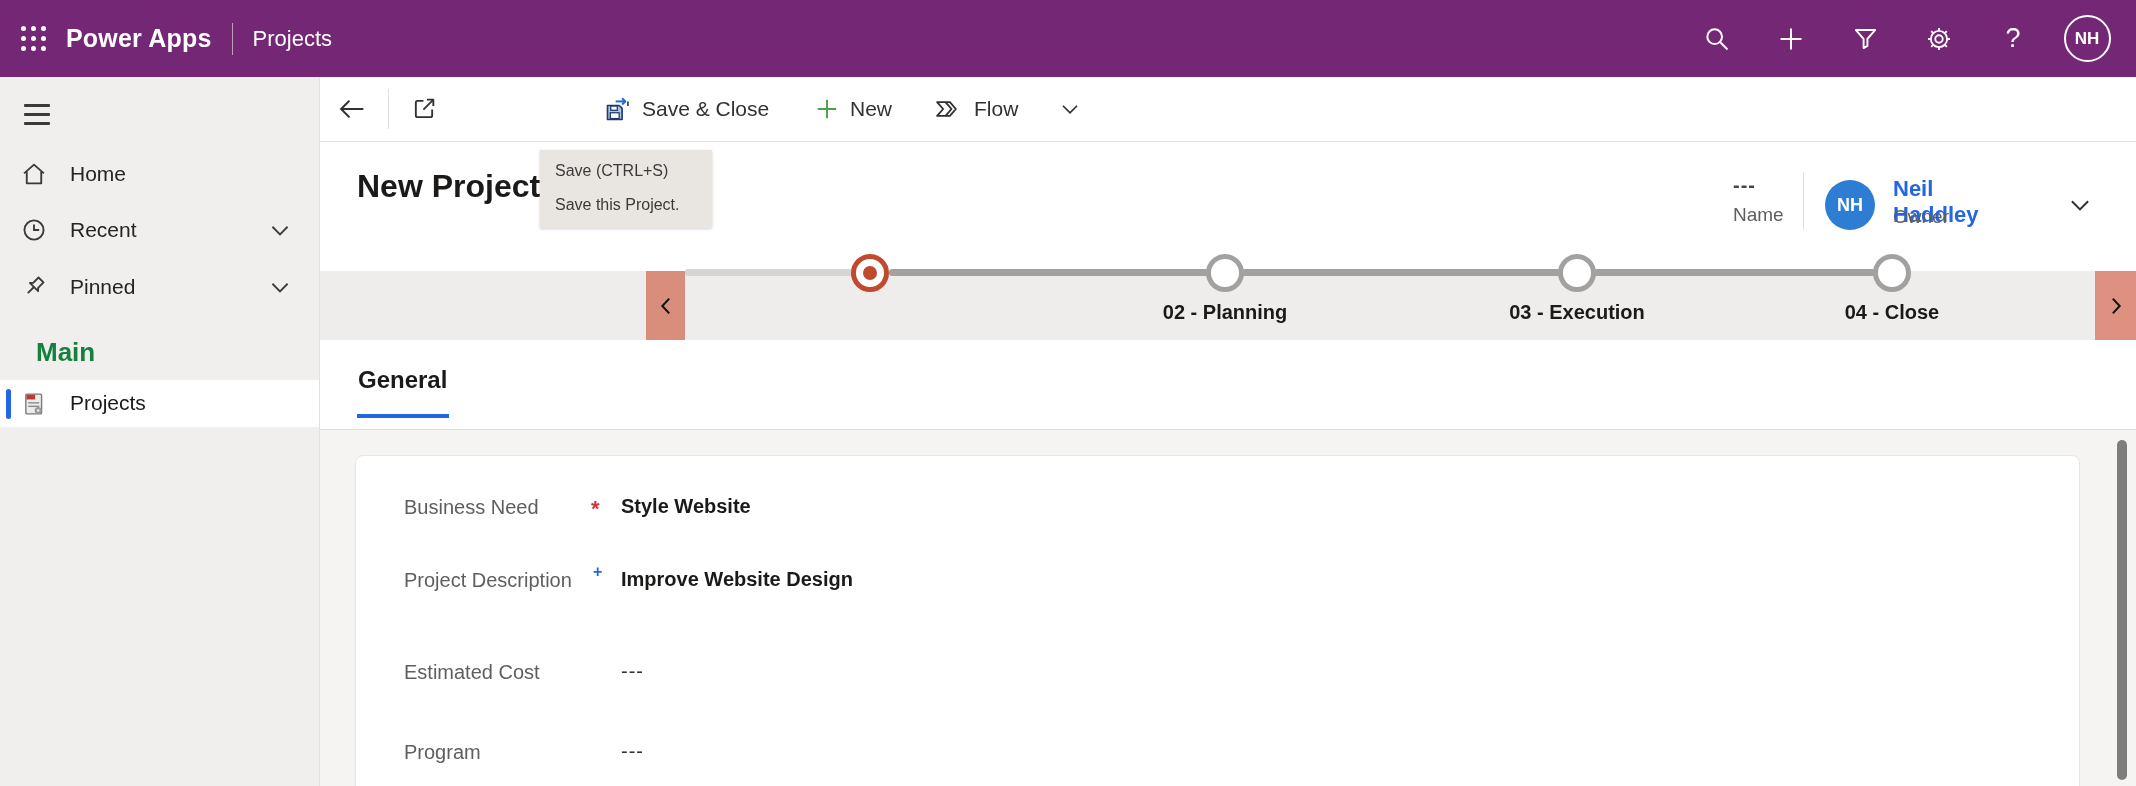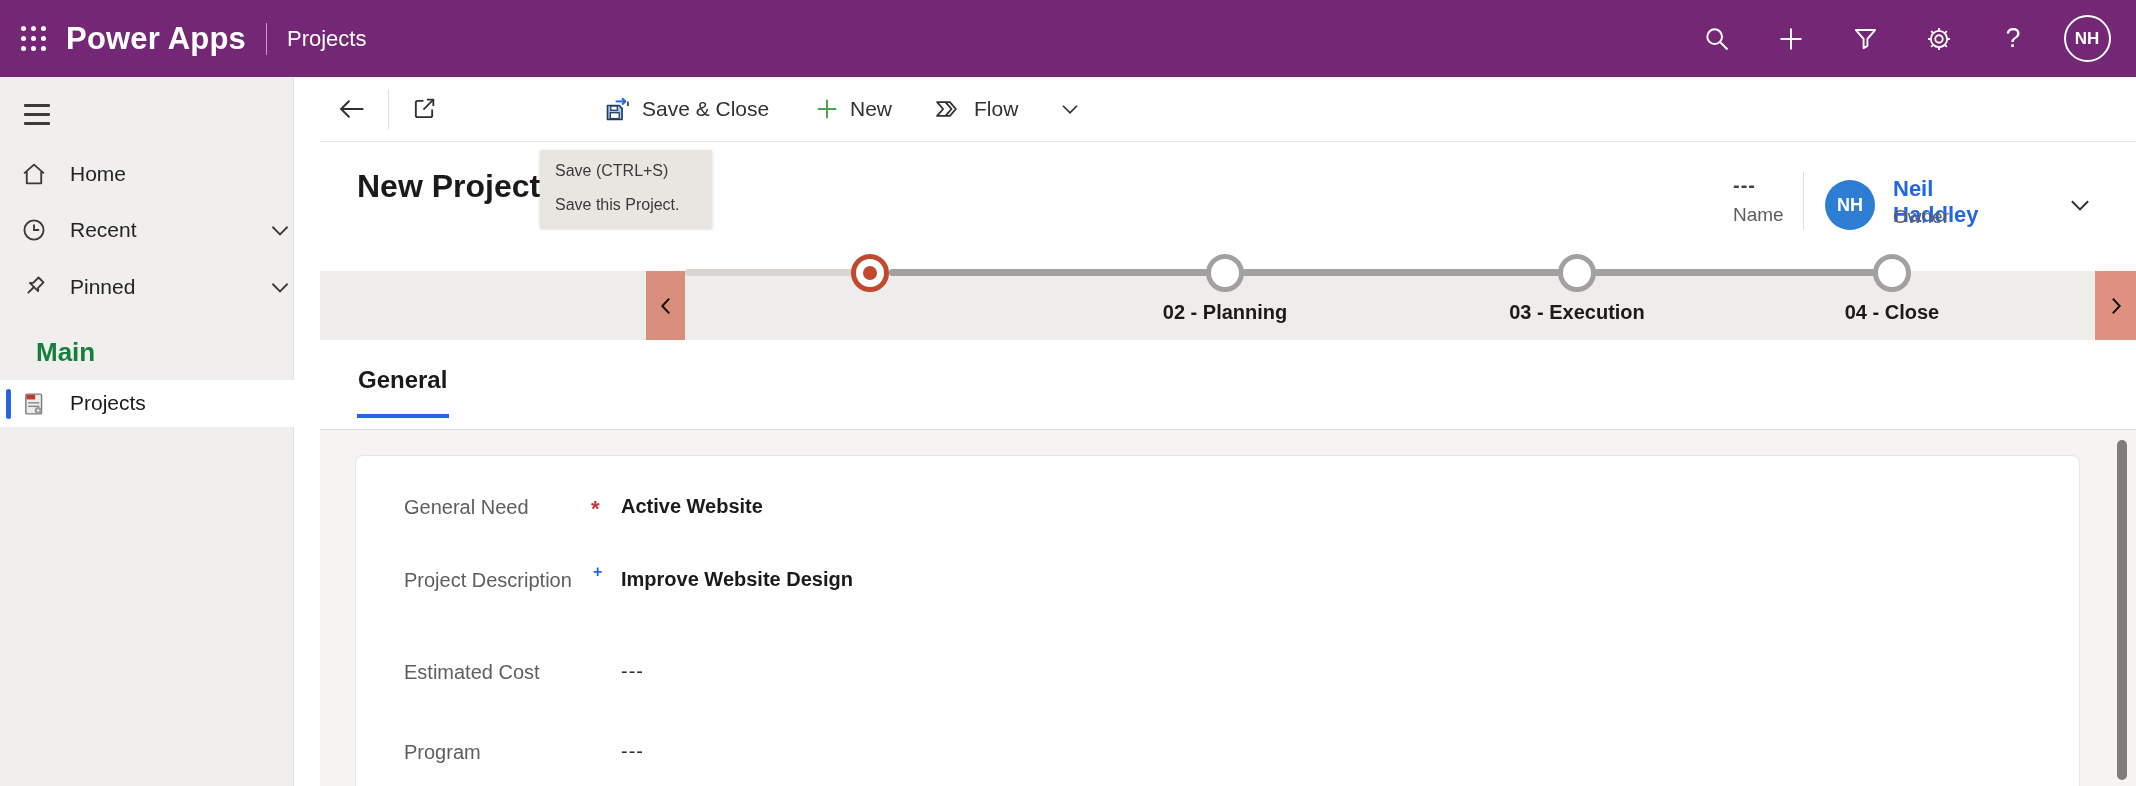--- a/index.html
+++ b/index.html
@@ -5,30 +5,30 @@
   html,body { margin:0; padding:0; background:#fff; }
   body { font-family:"Liberation Sans", sans-serif; }
   .page { position:relative; width:2136px; height:786px; overflow:hidden; background:#fff; }
   svg { display:block; }
 
   
   .topbar { position:absolute; left:0; top:0; width:2136px; height:77px; background:#742774; display:flex; align-items:center; color:#fff; z-index:5; }
   .waffle { width:66px; height:77px; display:flex; align-items:center; justify-content:center; cursor:pointer; }
   .waffle-grid { display:grid; grid-template-columns:repeat(3,5px); grid-gap:5px; }
   .waffle-grid i { width:5px; height:5px; border-radius:50%; background:#fff; }
-  .product { font-size:31px; font-weight:700; letter-spacing:.2px; }
+  .product { font-size:25px; font-weight:700; letter-spacing:.2px; }
   .tb-divider { width:1px; height:32px; background:rgba(255,255,255,.55); margin:0 20px; }
   .crumb { font-size:22px; font-weight:400; }
   .topbar-right { margin-left:auto; display:flex; align-items:center; padding-right:12px; }
   .tb-btn { width:74px; height:77px; display:flex; align-items:center; justify-content:center; cursor:pointer; }
   .tb-q { font-size:27px; font-weight:400; }
   .tb-avatar { width:47px; height:47px; border:2px solid #fff; border-radius:50%; display:flex; align-items:center; justify-content:center; font-size:17px; font-weight:600; box-sizing:border-box; }
 
   
-  .sidebar { position:absolute; left:0; top:77px; width:294px; height:709px; background:#f0efed; border-right:1px solid #e3e1df; box-sizing:border-box; z-index:4; }
+  .sidebar { position:absolute; left:0; top:77px; width:320px; height:709px; background:#f0efed; border-right:1px solid #e3e1df; box-sizing:border-box; z-index:4; }
   .hamburger { position:absolute; left:24px; top:27px; width:40px; height:30px; cursor:pointer; }
   .hamburger i { display:block; width:26px; height:3px; background:#3b3a39; margin-bottom:6px; border-radius:1px; }
   .nav-item { position:absolute; left:0; width:319px; height:44px; display:flex; align-items:center; cursor:pointer; }
   .nav-icon { position:absolute; left:20px; width:28px; height:28px; }
   .nav-label { position:absolute; left:70px; font-size:21px; color:#242424; }
   .nav-chevron { position:absolute; right:26px; width:26px; height:26px; }
   .section-label { position:absolute; left:36px; top:260px; font-size:26px; font-weight:700; color:#15803d; }
   .selected-row { position:absolute; left:0; top:303px; width:319px; height:47px; background:#fff; cursor:pointer; }
   .selected-bar { position:absolute; left:6px; top:9px; width:5px; height:30px; border-radius:3px; background:#2266E3; }
   .entity-icon { position:absolute; left:20px; top:10px; width:28px; height:28px; }
@@ -312,23 +312,23 @@
 
   <div class="tabrow">
     <div class="tab">General</div>
     <div class="tab-underline"></div>
   </div>
 
   <div class="formarea">
     <div class="card">
 
       <div class="frow r1">
-        <span class="flabel">General Need</span>
+        <span class="flabel">Business Need</span>
         <span class="fmarker-red">*</span>
-        <span class="fvalue">Active Website</span>
+        <span class="fvalue">Style Website</span>
       </div>
 
       <div class="frow r2">
         <span class="flabel">Project Description</span>
         <span class="fmarker-blue">+</span>
         <span class="fvalue">Improve Website Design</span>
       </div>
 
       <div class="frow r3">
         <span class="flabel">Estimated Cost</span>

